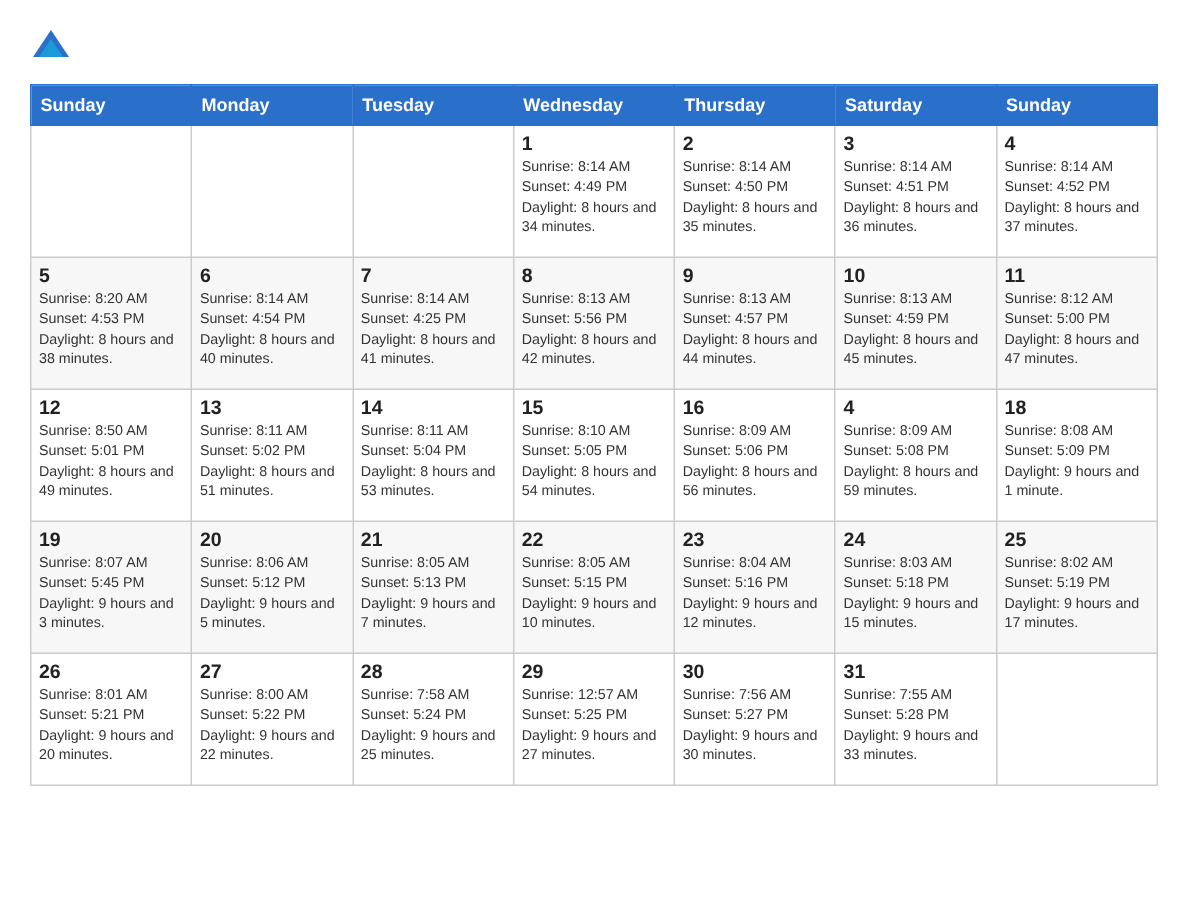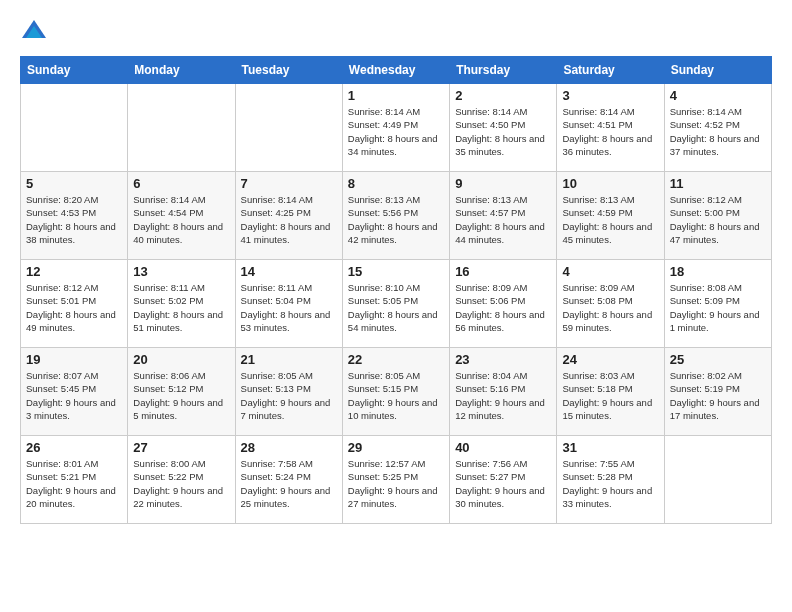--- a/index.html
+++ b/index.html
@@ -212,21 +212,21 @@
             <div class="day-number">11</div>
             <div class="day-info">Sunrise: 8:12 AM
 Sunset: 5:00 PM
 Daylight: 8 hours
 and 47 minutes.</div>
           </td>
         </tr>
         <tr>
           <td>
             <div class="day-number">12</div>
-            <div class="day-info">Sunrise: 8:12 AM
+            <div class="day-info">Sunrise: 8:50 AM
 Sunset: 5:01 PM
 Daylight: 8 hours
 and 49 minutes.</div>
           </td>
           <td>
             <div class="day-number">13</div>
             <div class="day-info">Sunrise: 8:11 AM
 Sunset: 5:02 PM
 Daylight: 8 hours
 and 51 minutes.</div>
@@ -341,21 +341,21 @@
 and 25 minutes.</div>
           </td>
           <td>
             <div class="day-number">29</div>
             <div class="day-info">Sunrise: 12:57 AM
 Sunset: 5:25 PM
 Daylight: 9 hours
 and 27 minutes.</div>
           </td>
           <td>
-            <div class="day-number">40</div>
+            <div class="day-number">30</div>
             <div class="day-info">Sunrise: 7:56 AM
 Sunset: 5:27 PM
 Daylight: 9 hours
 and 30 minutes.</div>
           </td>
           <td>
             <div class="day-number">31</div>
             <div class="day-info">Sunrise: 7:55 AM
 Sunset: 5:28 PM
 Daylight: 9 hours

